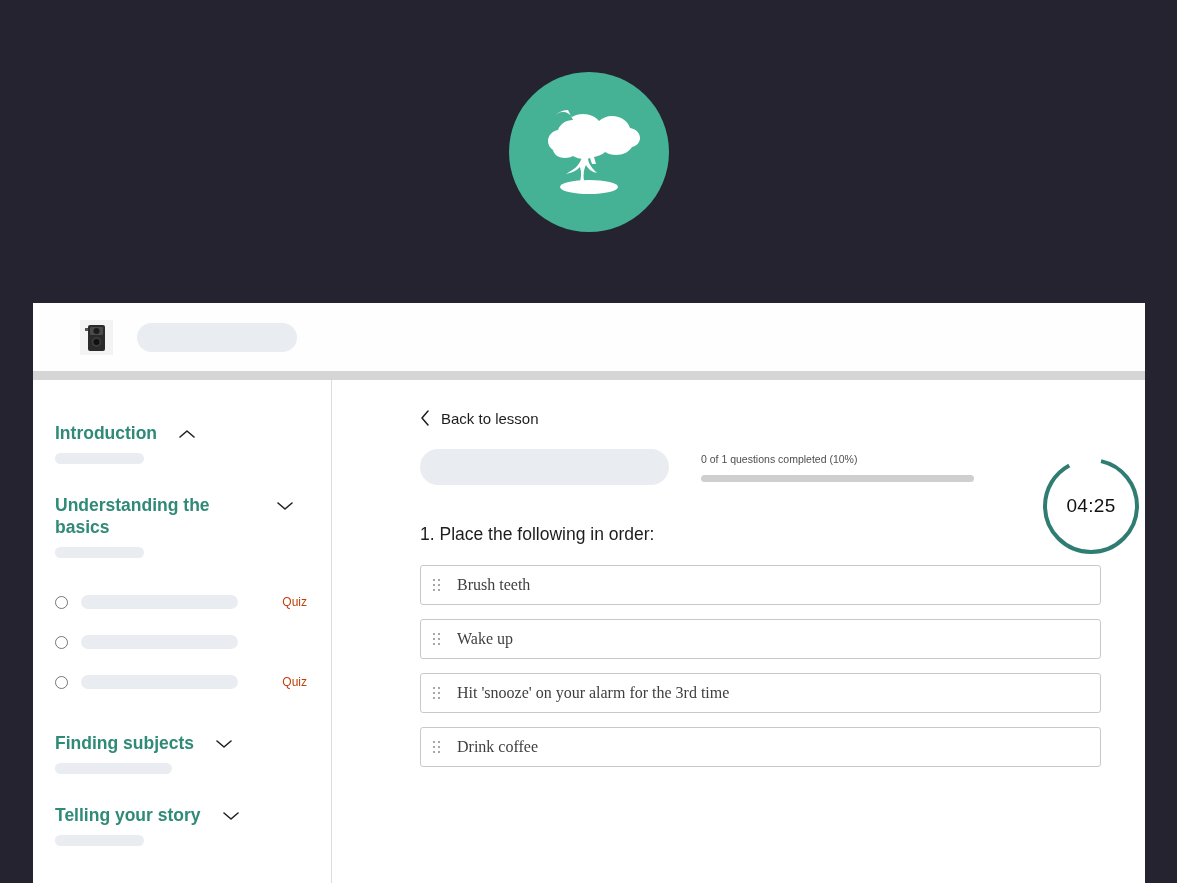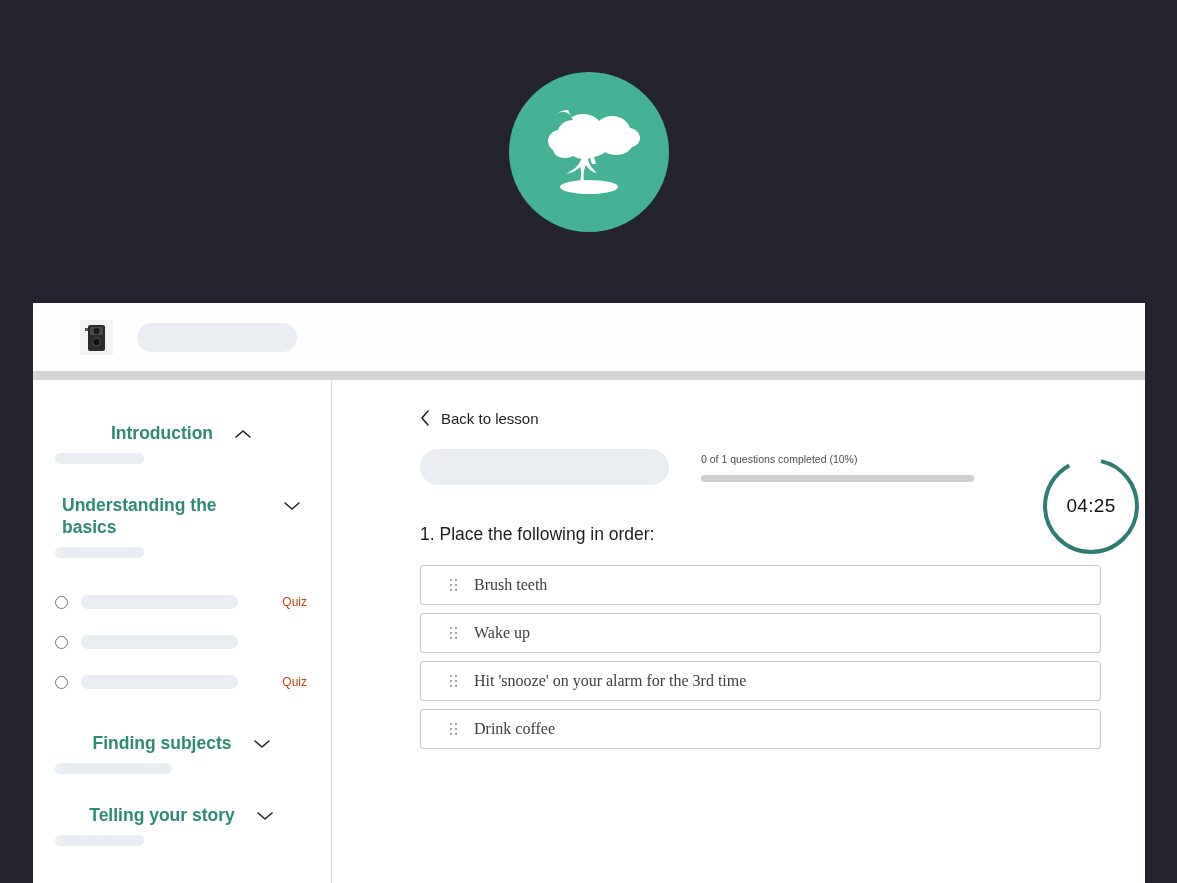--- a/index.html
+++ b/index.html
@@ -89,21 +89,21 @@
     padding: 42px 22px 0 22px;
     background: #ffffff;
     position: relative;
   }
   .section {
     margin-bottom: 30px;
   }
   .section-head {
     display: flex;
     align-items: flex-start;
-    justify-content: center;
+    justify-content: flex-start;
     gap: 20px;
   }
   .section-title {
     color: #2f8a78;
     font-size: 17.5px;
     font-weight: bold;
     line-height: 22px;
     max-width: 200px;
   }
   .chev {
@@ -231,22 +231,22 @@
   }
 
   .order-list { margin-top: 20px; }
   .order-item {
     height: 40px;
     border: 1px solid #c9c9c9;
     border-radius: 3px;
     display: flex;
     align-items: center;
     gap: 16px;
-    padding-left: 29px;
-    margin-bottom: 8px;
+    padding-left: 12px;
+    margin-bottom: 14px;
     width: 681px;
     background: #ffffff;
     cursor: grab;
   }
   .grip {
     width: 8px;
     height: 13px;
     flex: none;
     display: grid;
     grid-template-columns: 3px 3px;

